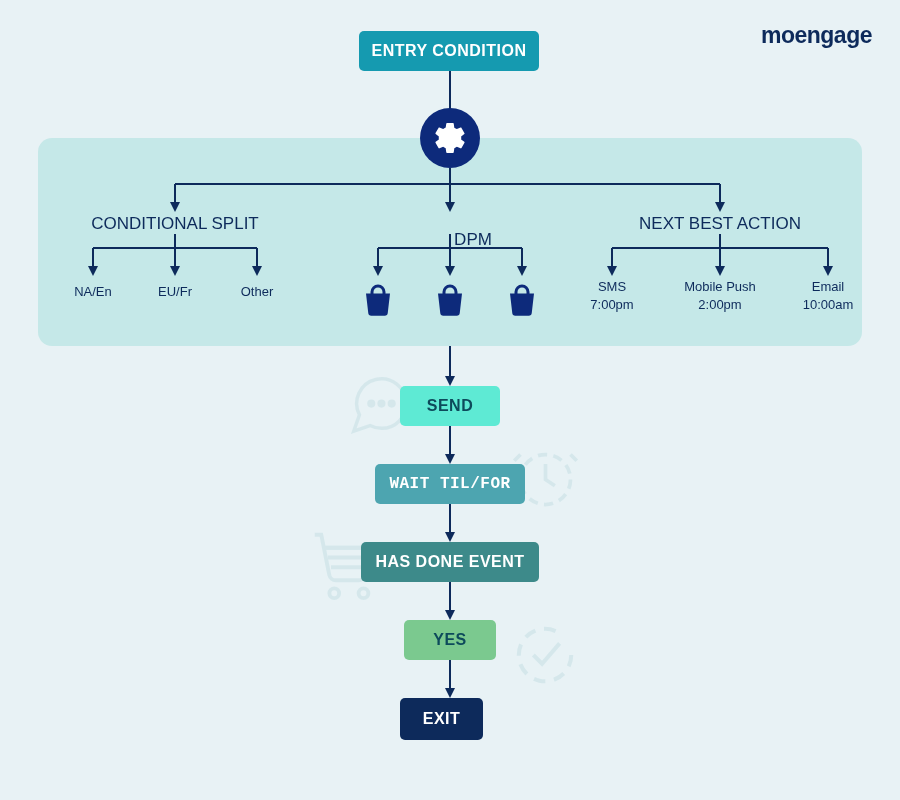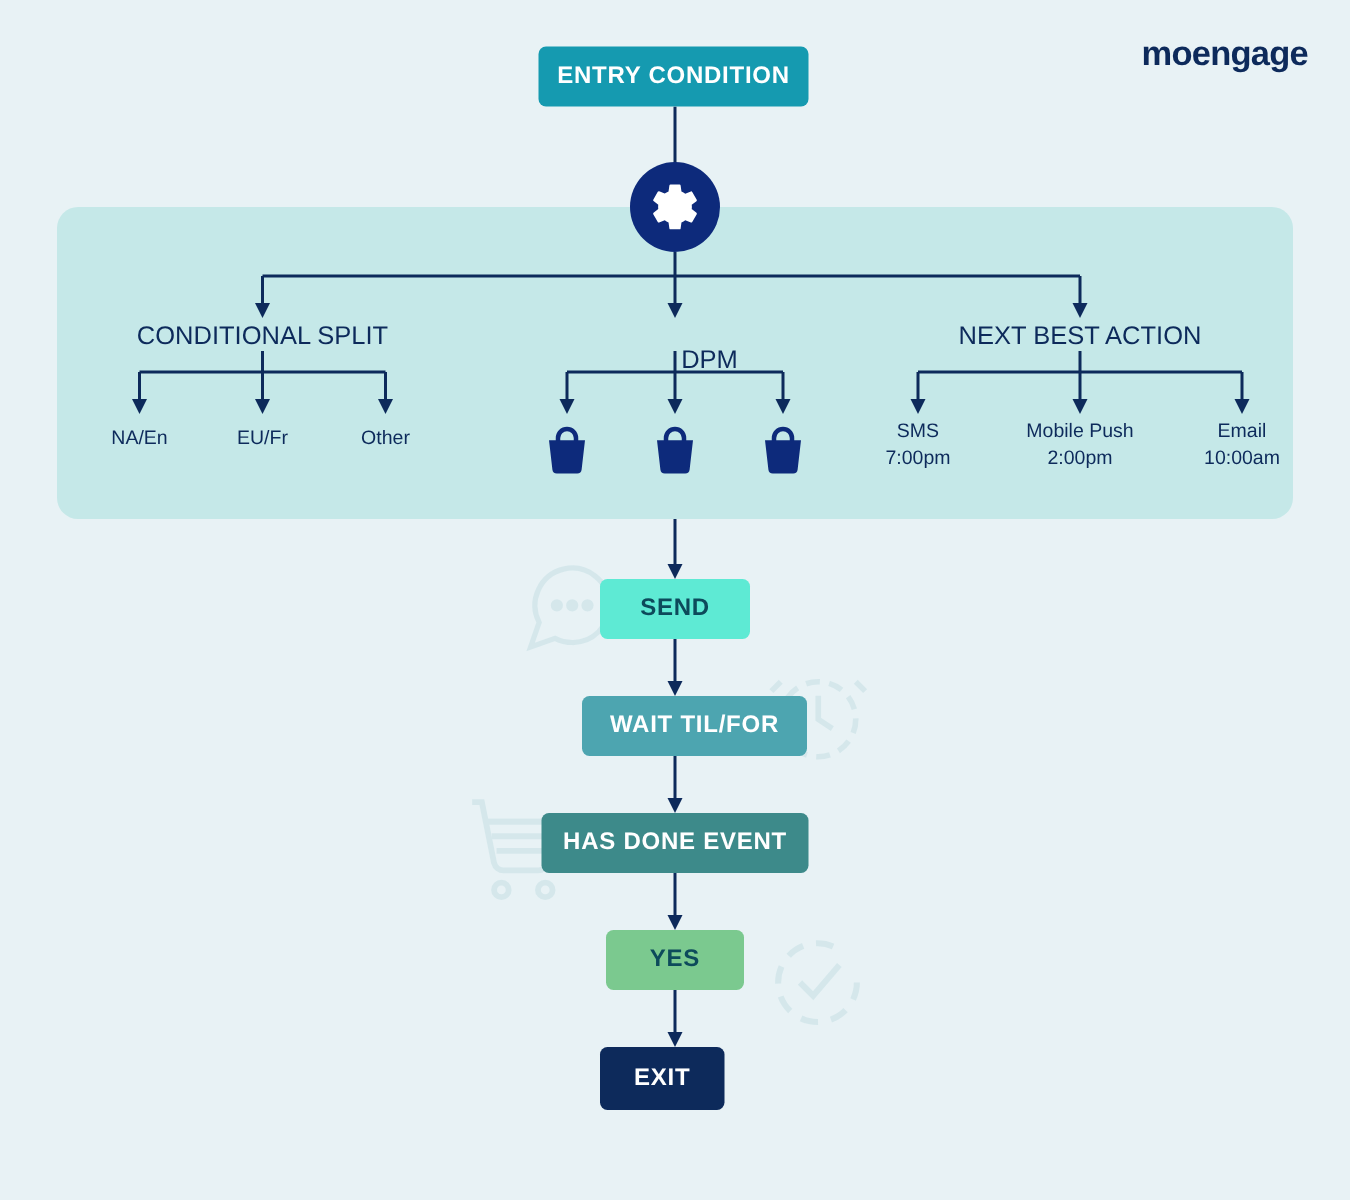--- a/index.html
+++ b/index.html
@@ -224,18 +224,18 @@
     <polygon points="450,542 445,532 455,532" fill="#0d2a5b"></polygon>
 
     <line x1="450" y1="582" x2="450" y2="614" stroke="#0d2a5b" stroke-width="2"></line>
     <polygon points="450,620 445,610 455,610" fill="#0d2a5b"></polygon>
 
     <line x1="450" y1="660" x2="450" y2="692" stroke="#0d2a5b" stroke-width="2"></line>
     <polygon points="450,698 445,688 455,688" fill="#0d2a5b"></polygon>
   </svg>
 
   <div class="node send" style="left:400px; top:386px; width:100px; height:40px;">SEND</div>
-  <div class="node wait" style="left:388px; top:464px; width:150px; height:40px;">WAIT TIL/FOR</div>
+  <div class="node wait" style="left:375px; top:464px; width:150px; height:40px;font-family:Liberation Mono, monospace;">WAIT TIL/FOR</div>
   <div class="node yes" style="left:404px; top:620px; width:92px; height:40px;">YES</div>
   <div class="node event" style="left:361px; top:542px; width:178px; height:40px;">HAS DONE EVENT</div>
   <div class="node exit" style="left:400px; top:698px; width:83px; height:42px;">EXIT</div>
 
 </div>
 
 </body></html>

